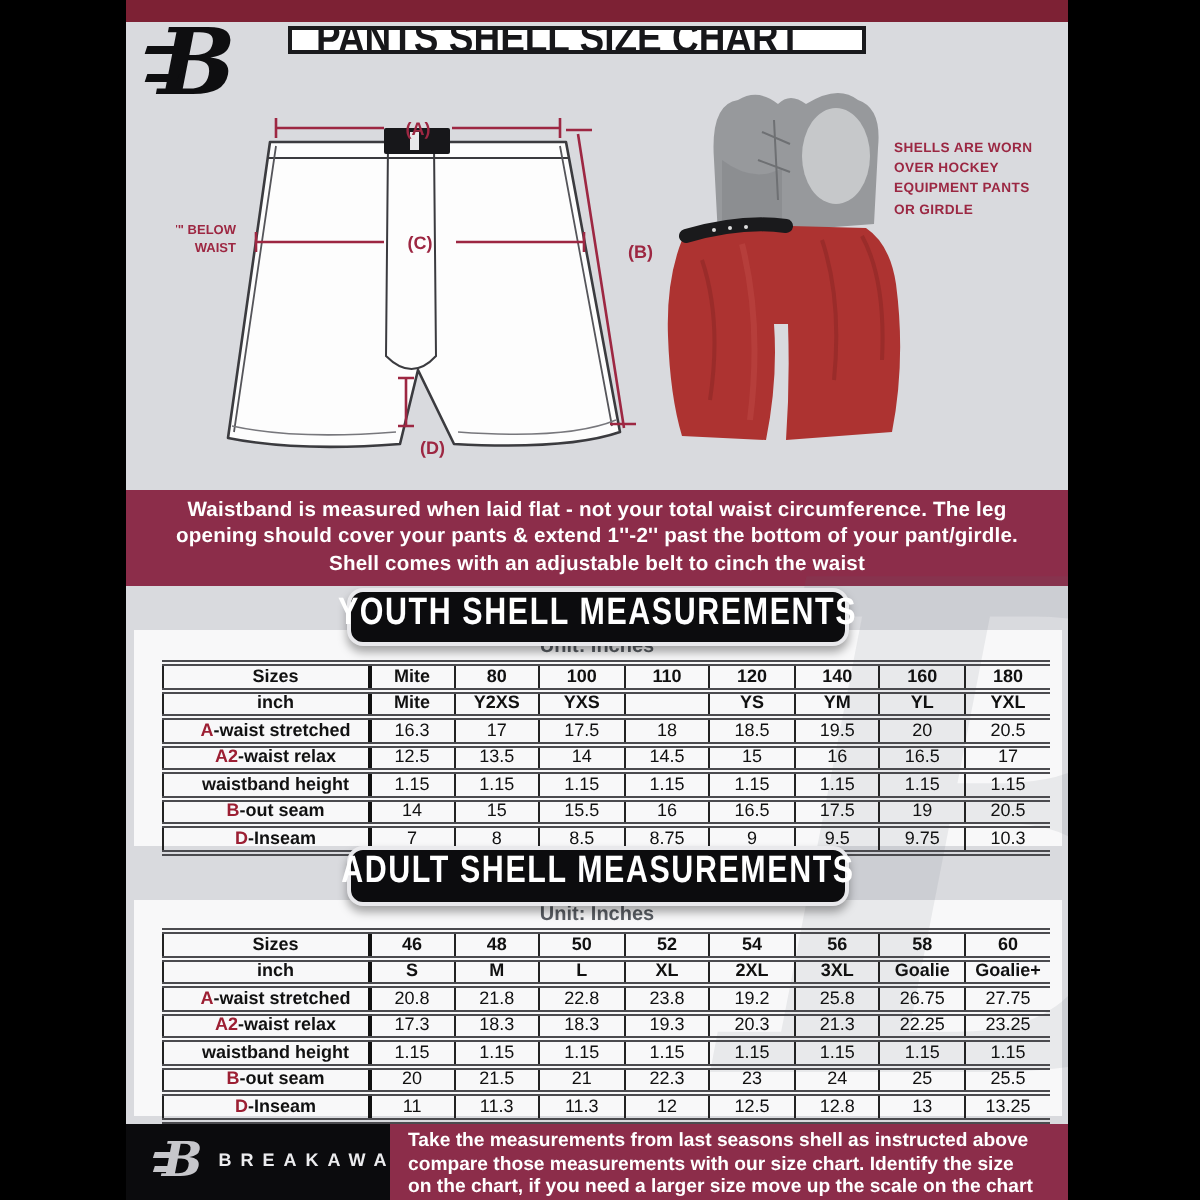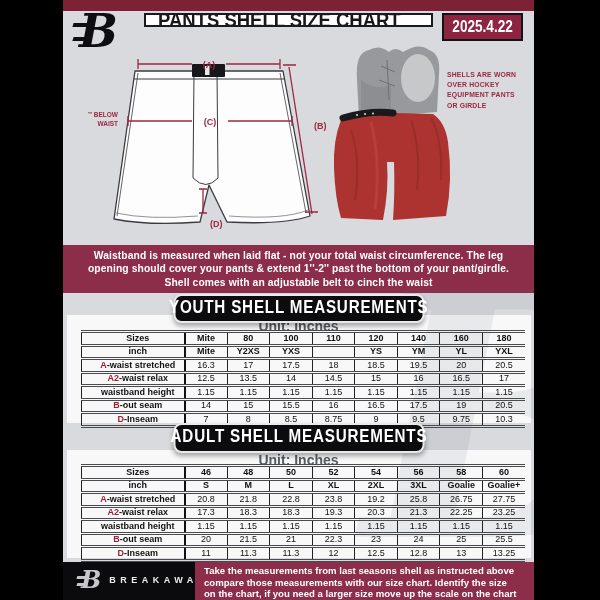--- a/index.html
+++ b/index.html
@@ -46,21 +46,21 @@
         border:2px solid #e9e9ec;box-shadow:0 3px 5px rgba(0,0,0,.35);display:flex;align-items:flex-start;
         justify-content:center;z-index:4;}
   .sect span{display:inline-block;color:#fff;font-weight:bold;font-size:19px;letter-spacing:1px;
              white-space:nowrap;transform:scaleX(.8);}
   .sect.youth{top:294px;width:247px;height:25px;}
   .sect.adult{top:423px;width:247px;height:26px;}
 
   .panel{position:absolute;left:4px;width:464px;height:108px;background:#F8F8F9;z-index:1;}
   .panel.youth{top:315px;} .panel.adult{top:450px;}
 
-  .unit{position:absolute;left:0;width:471px;text-align:center;font-size:14px;font-weight:bold;
+  .unit{position:absolute;left:0;width:471px;text-align:center;font-size:10px;font-weight:bold;
         color:#595D63;z-index:3;}
   .unit.youth{top:318px;} .unit.adult{top:452px;}
 
   
   .watermark{position:absolute;left:300px;top:248px;font-family:"DejaVu Serif",serif;font-style:italic;
              font-weight:bold;font-size:340px;line-height:1;color:rgba(100,105,120,.10);z-index:2;
              pointer-events:none;}
 
   
   table.meas{position:absolute;left:18px;width:444px;border-collapse:collapse;table-layout:fixed;z-index:3;}
@@ -94,23 +94,20 @@
   <div class="page" data-interactable="false">
 
     <div class="topstrip" data-interactable="false"></div>
 
     <span class="b-mark logo-top" data-interactable="false">
       <span data-interactable="false">B</span>
       <i class="bar bar1"></i><i class="bar bar2"></i>
     </span>
     <div class="title-box" data-interactable="false">
       <span data-interactable="false">PANTS SHELL SIZE CHART</span>
-    </div>
-    <div class="date-box" data-interactable="false">
-      <span data-interactable="false">2025.4.22</span>
     </div>
 
     <svg class="diagram-svg" data-interactable="false" width="245" height="185" viewBox="0 0 245 185">
 
       <path d="M47,21 L195,21 L222,166 Q196,175 139,172 L121,135 L112,172 Q61,176 26,169 Z" fill="#FDFDFD" stroke="#3B3B3F" stroke-width="1.3" stroke-linejoin="round" data-interactable="false"></path>
       <path d="M46,29 L196,29" stroke="#3B3B3F" stroke-width="1" fill="none" data-interactable="false"></path>
       <path d="M50,23 L29,166 M192,23 L218,163" stroke="#55555a" stroke-width="0.9" fill="none" data-interactable="false"></path>
       <path d="M106,22 L105,128 Q118,141 130,128 L129,22" stroke="#3B3B3F" stroke-width="1" fill="none" data-interactable="false"></path>
       <path d="M28,163 Q60,170 110,166 M141,166 Q196,170 220,160" stroke="#77777c" stroke-width="0.8" fill="none" data-interactable="false"></path>
       <rect x="104" y="14" width="33" height="13" rx="1" fill="#17171A" data-interactable="false"></rect>

